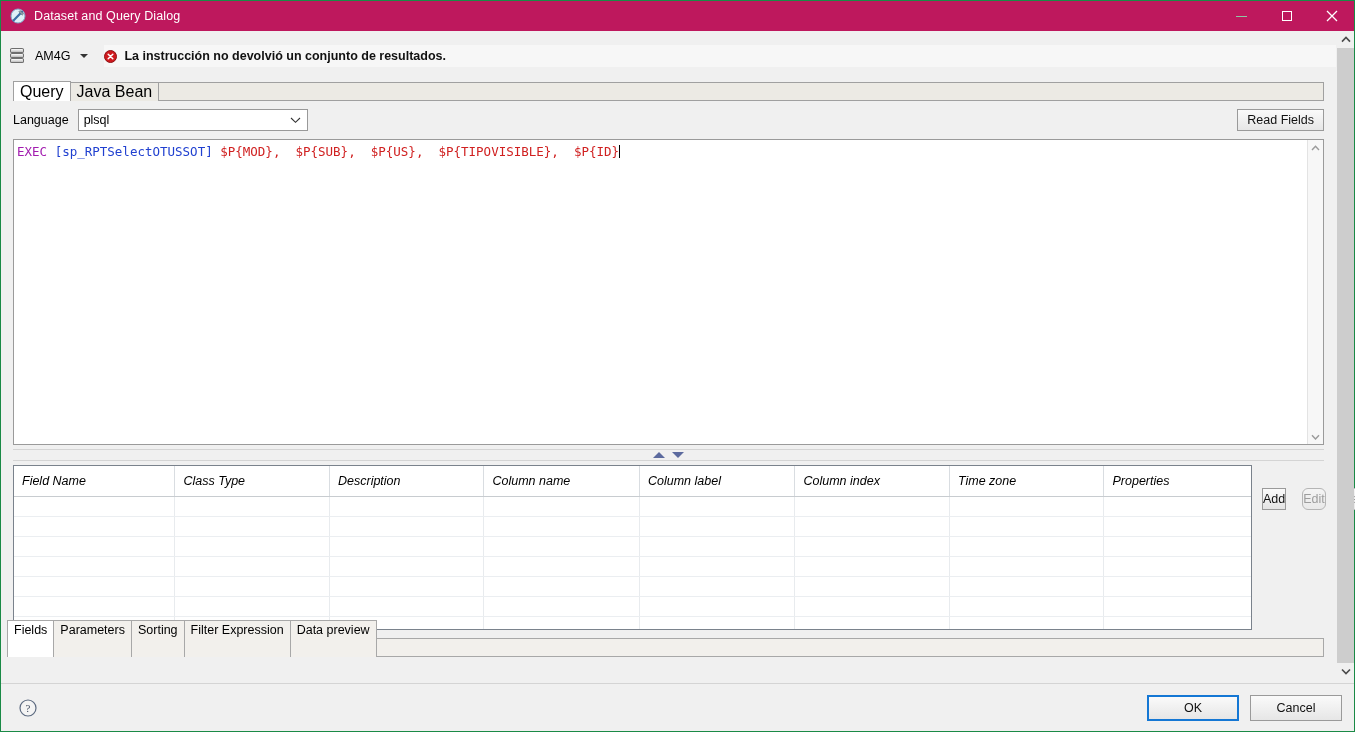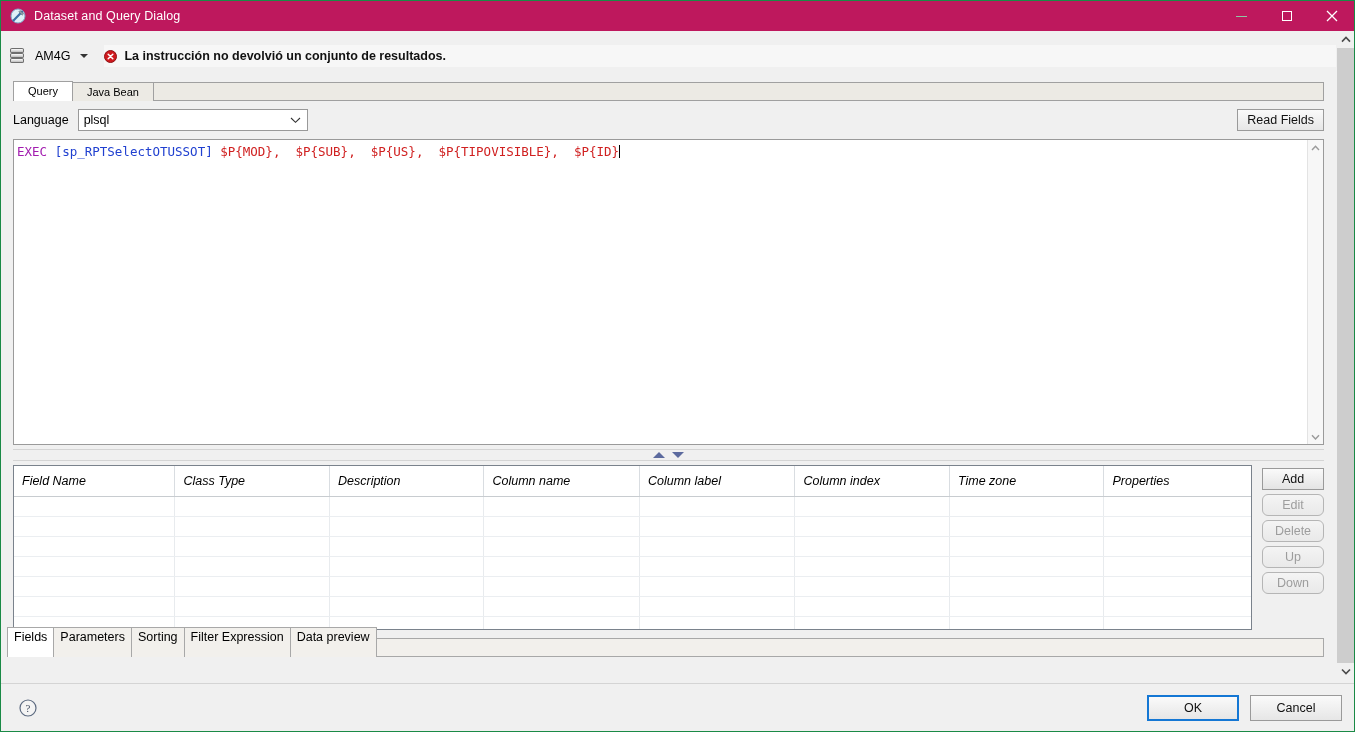--- a/index.html
+++ b/index.html
@@ -152,22 +152,22 @@
   .tabstrip::after {
     content: "";
     position: absolute;
     left: 0; right: 0; bottom: 0;
     height: 1px;
     background: #a0a0a0;
   }
   .tab {
     height: 19px;
     line-height: 18px;
-    padding: 0 14px;
-    font-size: 11px;
+    padding: 0 6px;
+    font-size: 16px;
     border: 1px solid #a0a0a0;
     border-bottom: none;
     background: #eceae4;
     position: relative;
     z-index: 2;
     margin-right: -1px;
     box-sizing: border-box;
   }
   .tab.active {
     background: #ffffff;
@@ -332,23 +332,24 @@
     border-right: 1px solid #e8ebee;
     height: 100%;
   }
   .gb-cell:last-child { border-right: none; }
 
   .side-buttons {
     width: 62px;
     flex: 0 0 auto;
     margin-left: 10px;
     display: flex;
-    flex-direction: column;
-    gap: 4px;
+    flex-direction: row;
+    gap: 16px;
     padding-top: 3px;
+    margin-top: 20px;
   }
   .sbtn {
     height: 22px;
     line-height: 20px;
     text-align: center;
     font-size: 12.5px;
     border: 1px solid #9a9a9a;
     background: linear-gradient(#fafafa, #e4e4e4);
     box-sizing: border-box;
     color: #111;
@@ -363,21 +364,21 @@
     height: 19px;
     position: relative;
     flex: 0 0 auto;
   }
   .bottom-tabs::after {
     content: "";
     position: absolute; left: 0; right: 0; bottom: 0;
     height: 1px; background: #a8a8a8;
   }
   .btab {
-    height: 30px;
+    height: 37px;
     line-height: 18px;
     padding: 0 6px;
     font-size: 12.5px;
     border: 1px solid #a8a8a8;
     border-bottom: none;
     background: #f2f0ec;
     margin-right: -1px;
     box-sizing: border-box;
     position: relative;
     z-index: 2;

